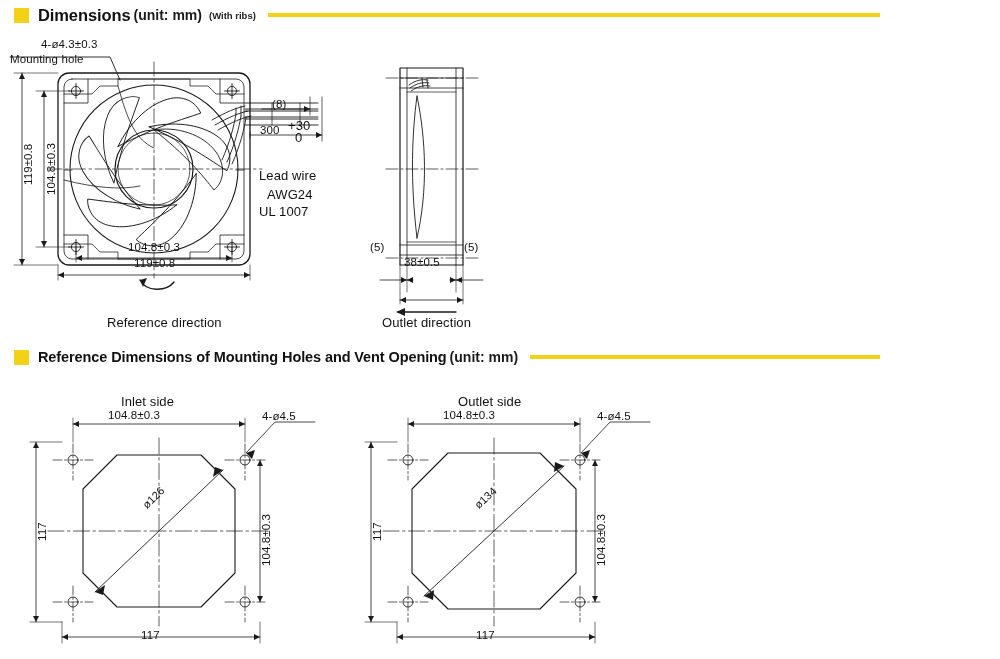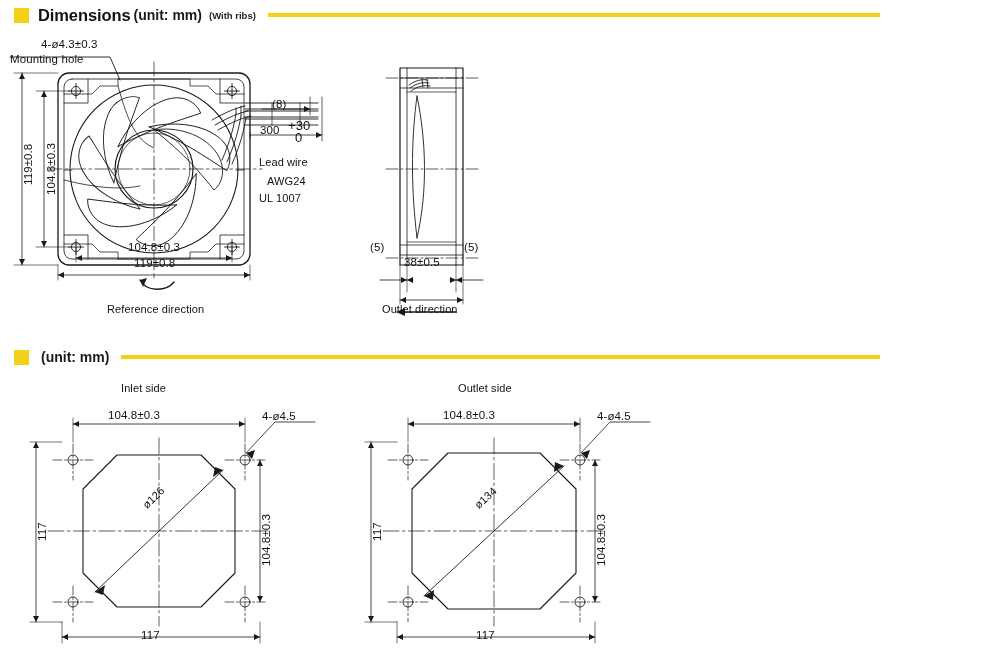--- a/index.html
+++ b/index.html
@@ -66,21 +66,22 @@
     white-space: nowrap;
     color: #111;
     letter-spacing: 0.1px;
   }
   .lbl.sm { font-size: 13px; }
   .lbl.vert {
     transform-origin: 0 0;
     transform: rotate(-90deg);
   }
   .lbl.cap {
-    font-size: 11px;
+    font-size: 13px;
+    margin-top: 12px;
   }
   .lbl.diag {
     font-size: 11px;
   }
   svg { position: absolute; overflow: visible; }
 </style>
 </head>
 <body>
 
 <div class="section-header" style="left:14px; top:4px; width:866px;">
@@ -309,20 +310,21 @@
   </g>
 </svg>
 
 <div class="lbl" style="left:370px; top:241px;">(5)</div>
 <div class="lbl" style="left:464px; top:241px;">(5)</div>
 <div class="lbl" style="left:404px; top:256px;">38±0.5</div>
 <div class="lbl cap" style="left:382px; top:303px;">Outlet direction</div>
 
 <div class="section-header" style="left:14px; top:346px; width:866px;">
   <div class="sec-swatch"></div>
+  <span class="sec-title sec-title-sm">Reference Dimensions of Mounting Holes and Vent Opening</span>
   <span class="sec-unit">(unit: mm)</span>
   <div class="sec-rule"></div>
 </div>
 
 <div class="lbl cap" style="left:121px; top:382px;">Inlet side</div>
 
 <svg style="left:20px; top:400px;" width="330" height="250" viewBox="0 0 330 250">
   <g fill="none" stroke="#1a1a1a" stroke-width="1" stroke-linecap="round" stroke-linejoin="round">
 
     <path d="M97,55 L181,55 L215,89 L215,173 L181,207 L97,207 L63,173 L63,89 Z" stroke-width="1.1"></path>

